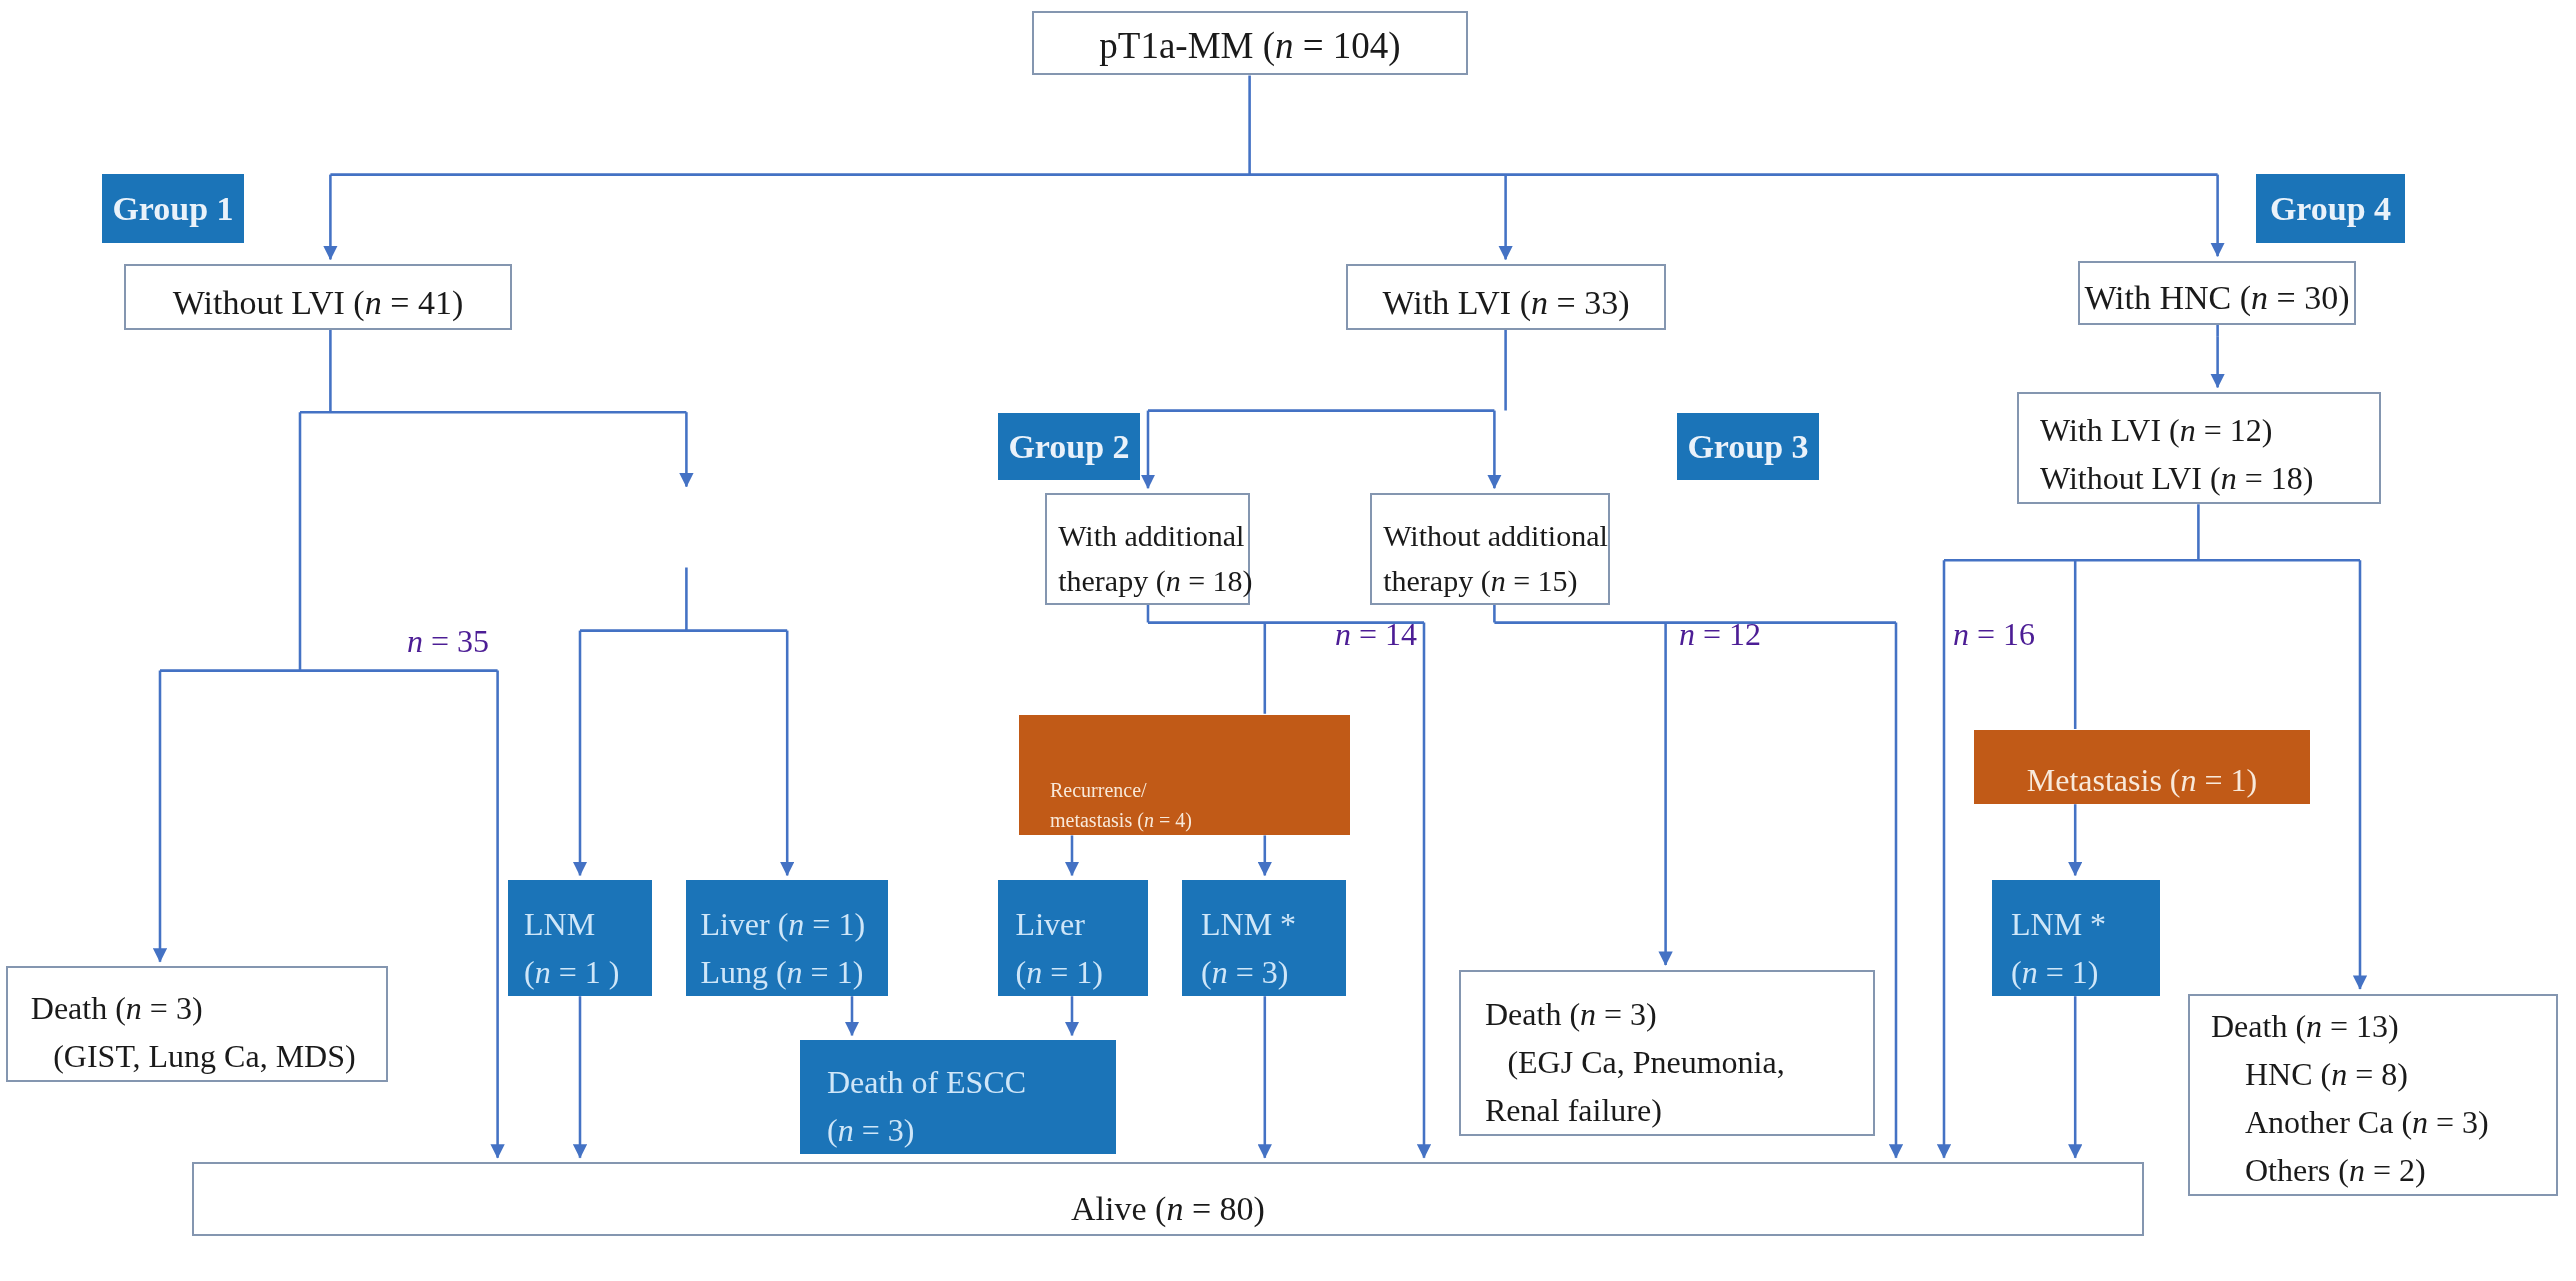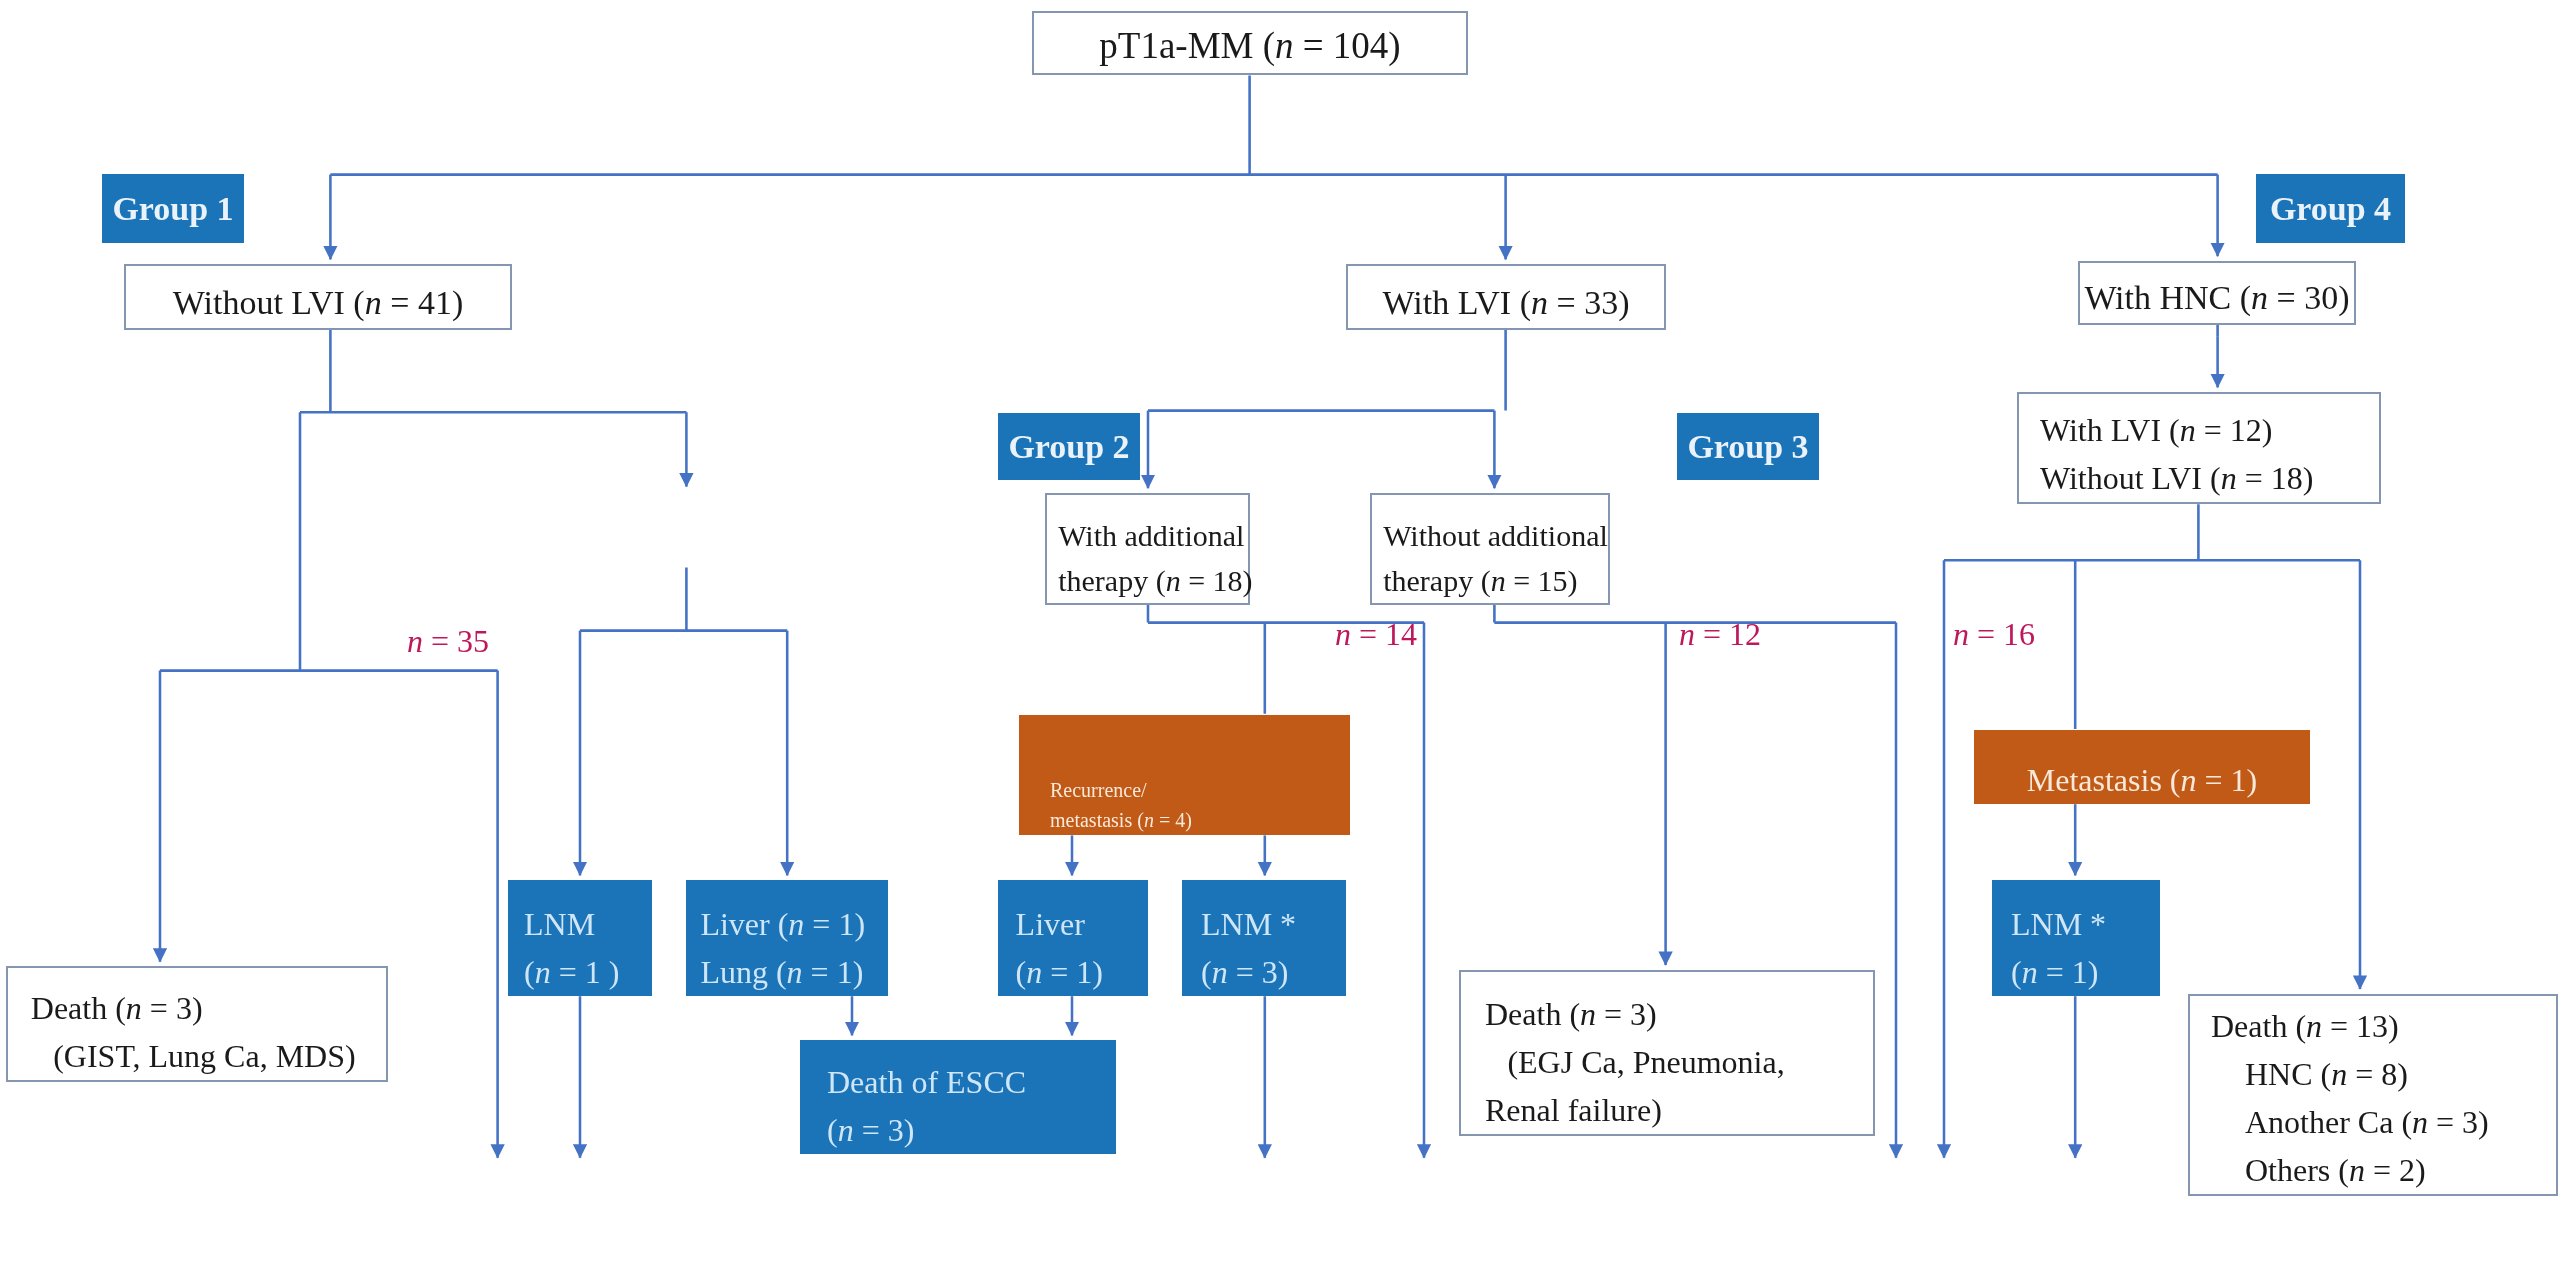--- a/index.html
+++ b/index.html
@@ -7,21 +7,21 @@
         font-family:"Liberation Serif","DejaVu Serif",serif;color:#1a1a1a;}
   svg.lines{position:absolute;left:0;top:0;width:2576px;height:1282px;}
   .box{position:absolute;background:#ffffff;border:2.4px solid #8496B0;box-sizing:border-box;
        display:flex;flex-direction:column;justify-content:center;line-height:1.5;}
   .c{align-items:center;text-align:center;justify-content:flex-end;}
   .l{align-items:flex-start;text-align:left;justify-content:flex-end;}
   .blue{background:#1B74B8;border:none;color:#CFE6F8;}
   .orange{background:#C15A17;border:none;color:#F8E9DA;}
   .glabel{position:absolute;background:#1B74B8;color:#EAF2FA;font-weight:bold;box-sizing:border-box;
           display:flex;align-items:center;justify-content:center;font-size:34px;}
-  .elabel{position:absolute;transform:translate(-50%,-50%);font-size:32px;white-space:nowrap;color:#be185d;}
+  .elabel{position:absolute;transform:translate(-50%,-50%);font-size:32px;white-space:nowrap;color:#4c1d95;}
   .t{white-space:nowrap;}
   .ind{padding-left:22.4px;}
   .ind2{padding-left:34px;}
 </style>
 </head>
 <body>
 
 <div class="wrap">
 
   <svg class="lines" viewBox="0 0 3220 1602">
@@ -143,20 +143,23 @@
     <div class="t ind">(EGJ Ca, Pneumonia,</div>
     <div class="t">Renal failure)</div>
   </div>
   <div class="box l" style="left:2188px;top:994px;width:370px;height:202px;font-size:32px;padding-left:21px">
     <div class="t">Death (<i>n</i> = 13)</div>
     <div class="t ind2">HNC (<i>n</i> = 8)</div>
     <div class="t ind2">Another Ca (<i>n</i> = 3)</div>
     <div class="t ind2">Others (<i>n</i> = 2)</div>
   </div>
 
+  <div class="box c" style="left:192px;top:1162px;width:1952px;height:74px;font-size:34px">
+    <span class="t">Alive (<i>n</i> = 80)</span>
+  </div>
 
   <div class="elabel" style="left:448px;top:641px"><i>n</i> = 35</div>
   <div class="elabel" style="left:1376px;top:634px"><i>n</i> = 14</div>
   <div class="elabel" style="left:1720px;top:634px"><i>n</i> = 12</div>
   <div class="elabel" style="left:1994px;top:634px"><i>n</i> = 16</div>
 
 </div>
 
 
 </body></html>

